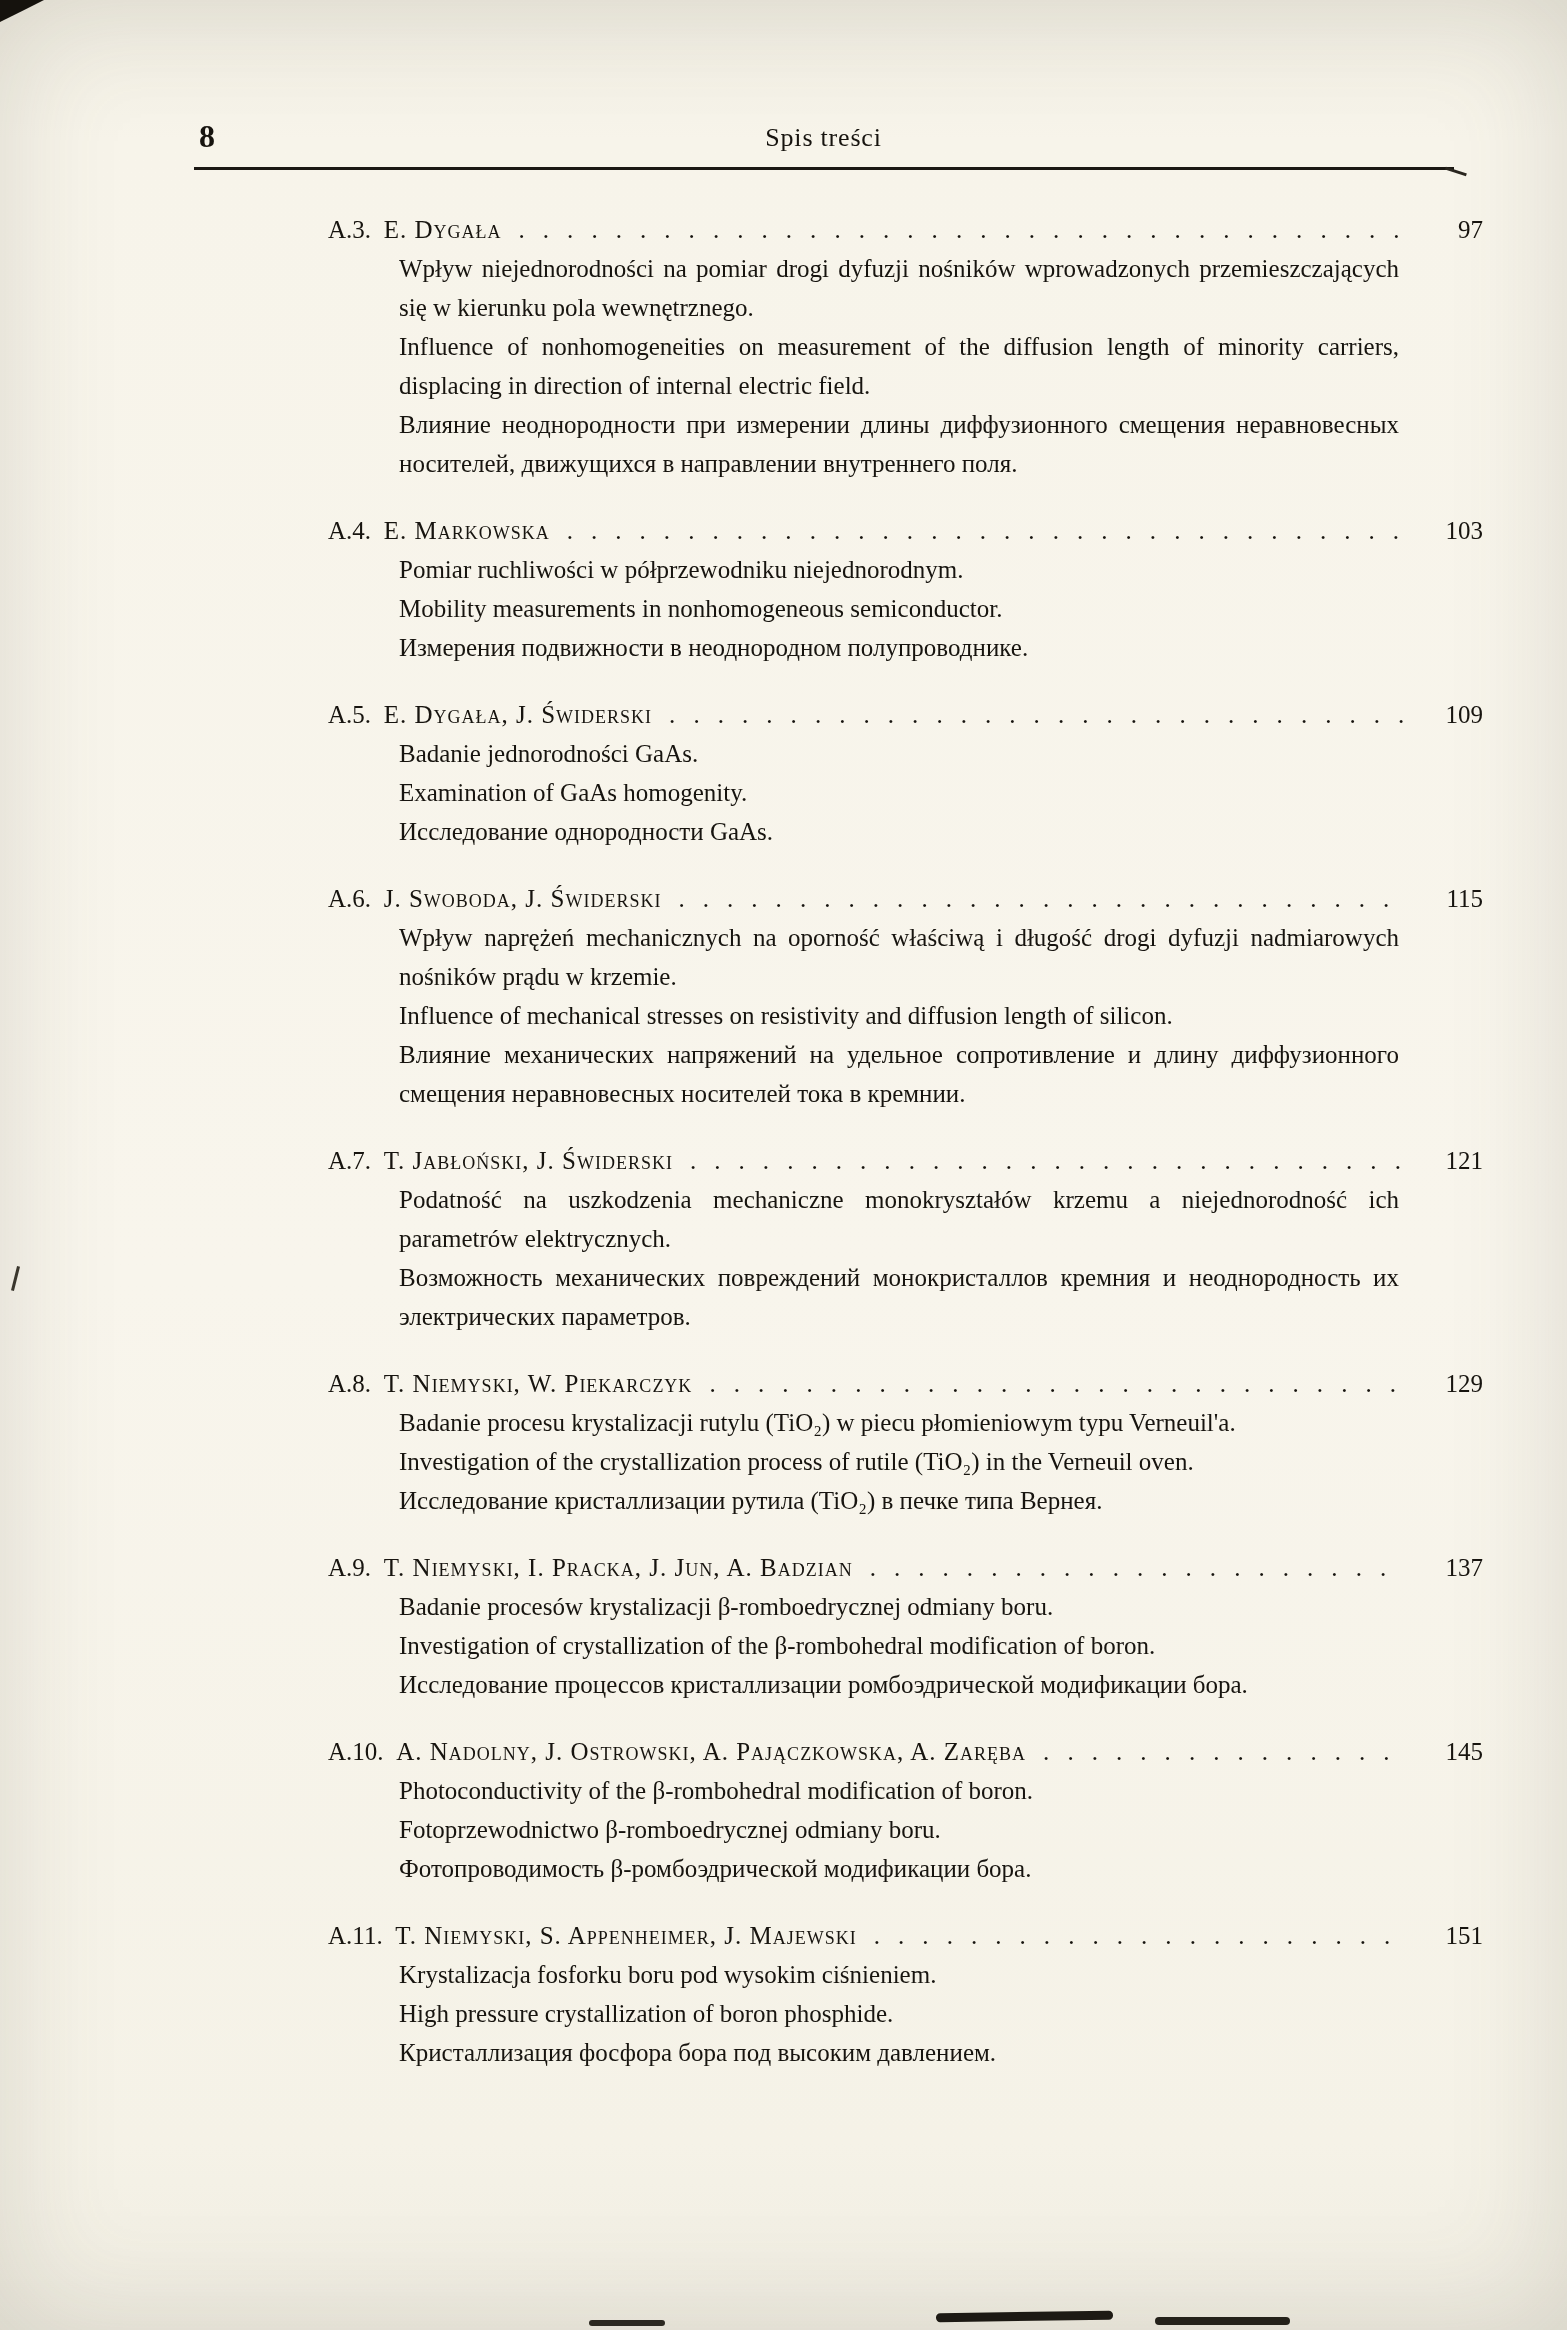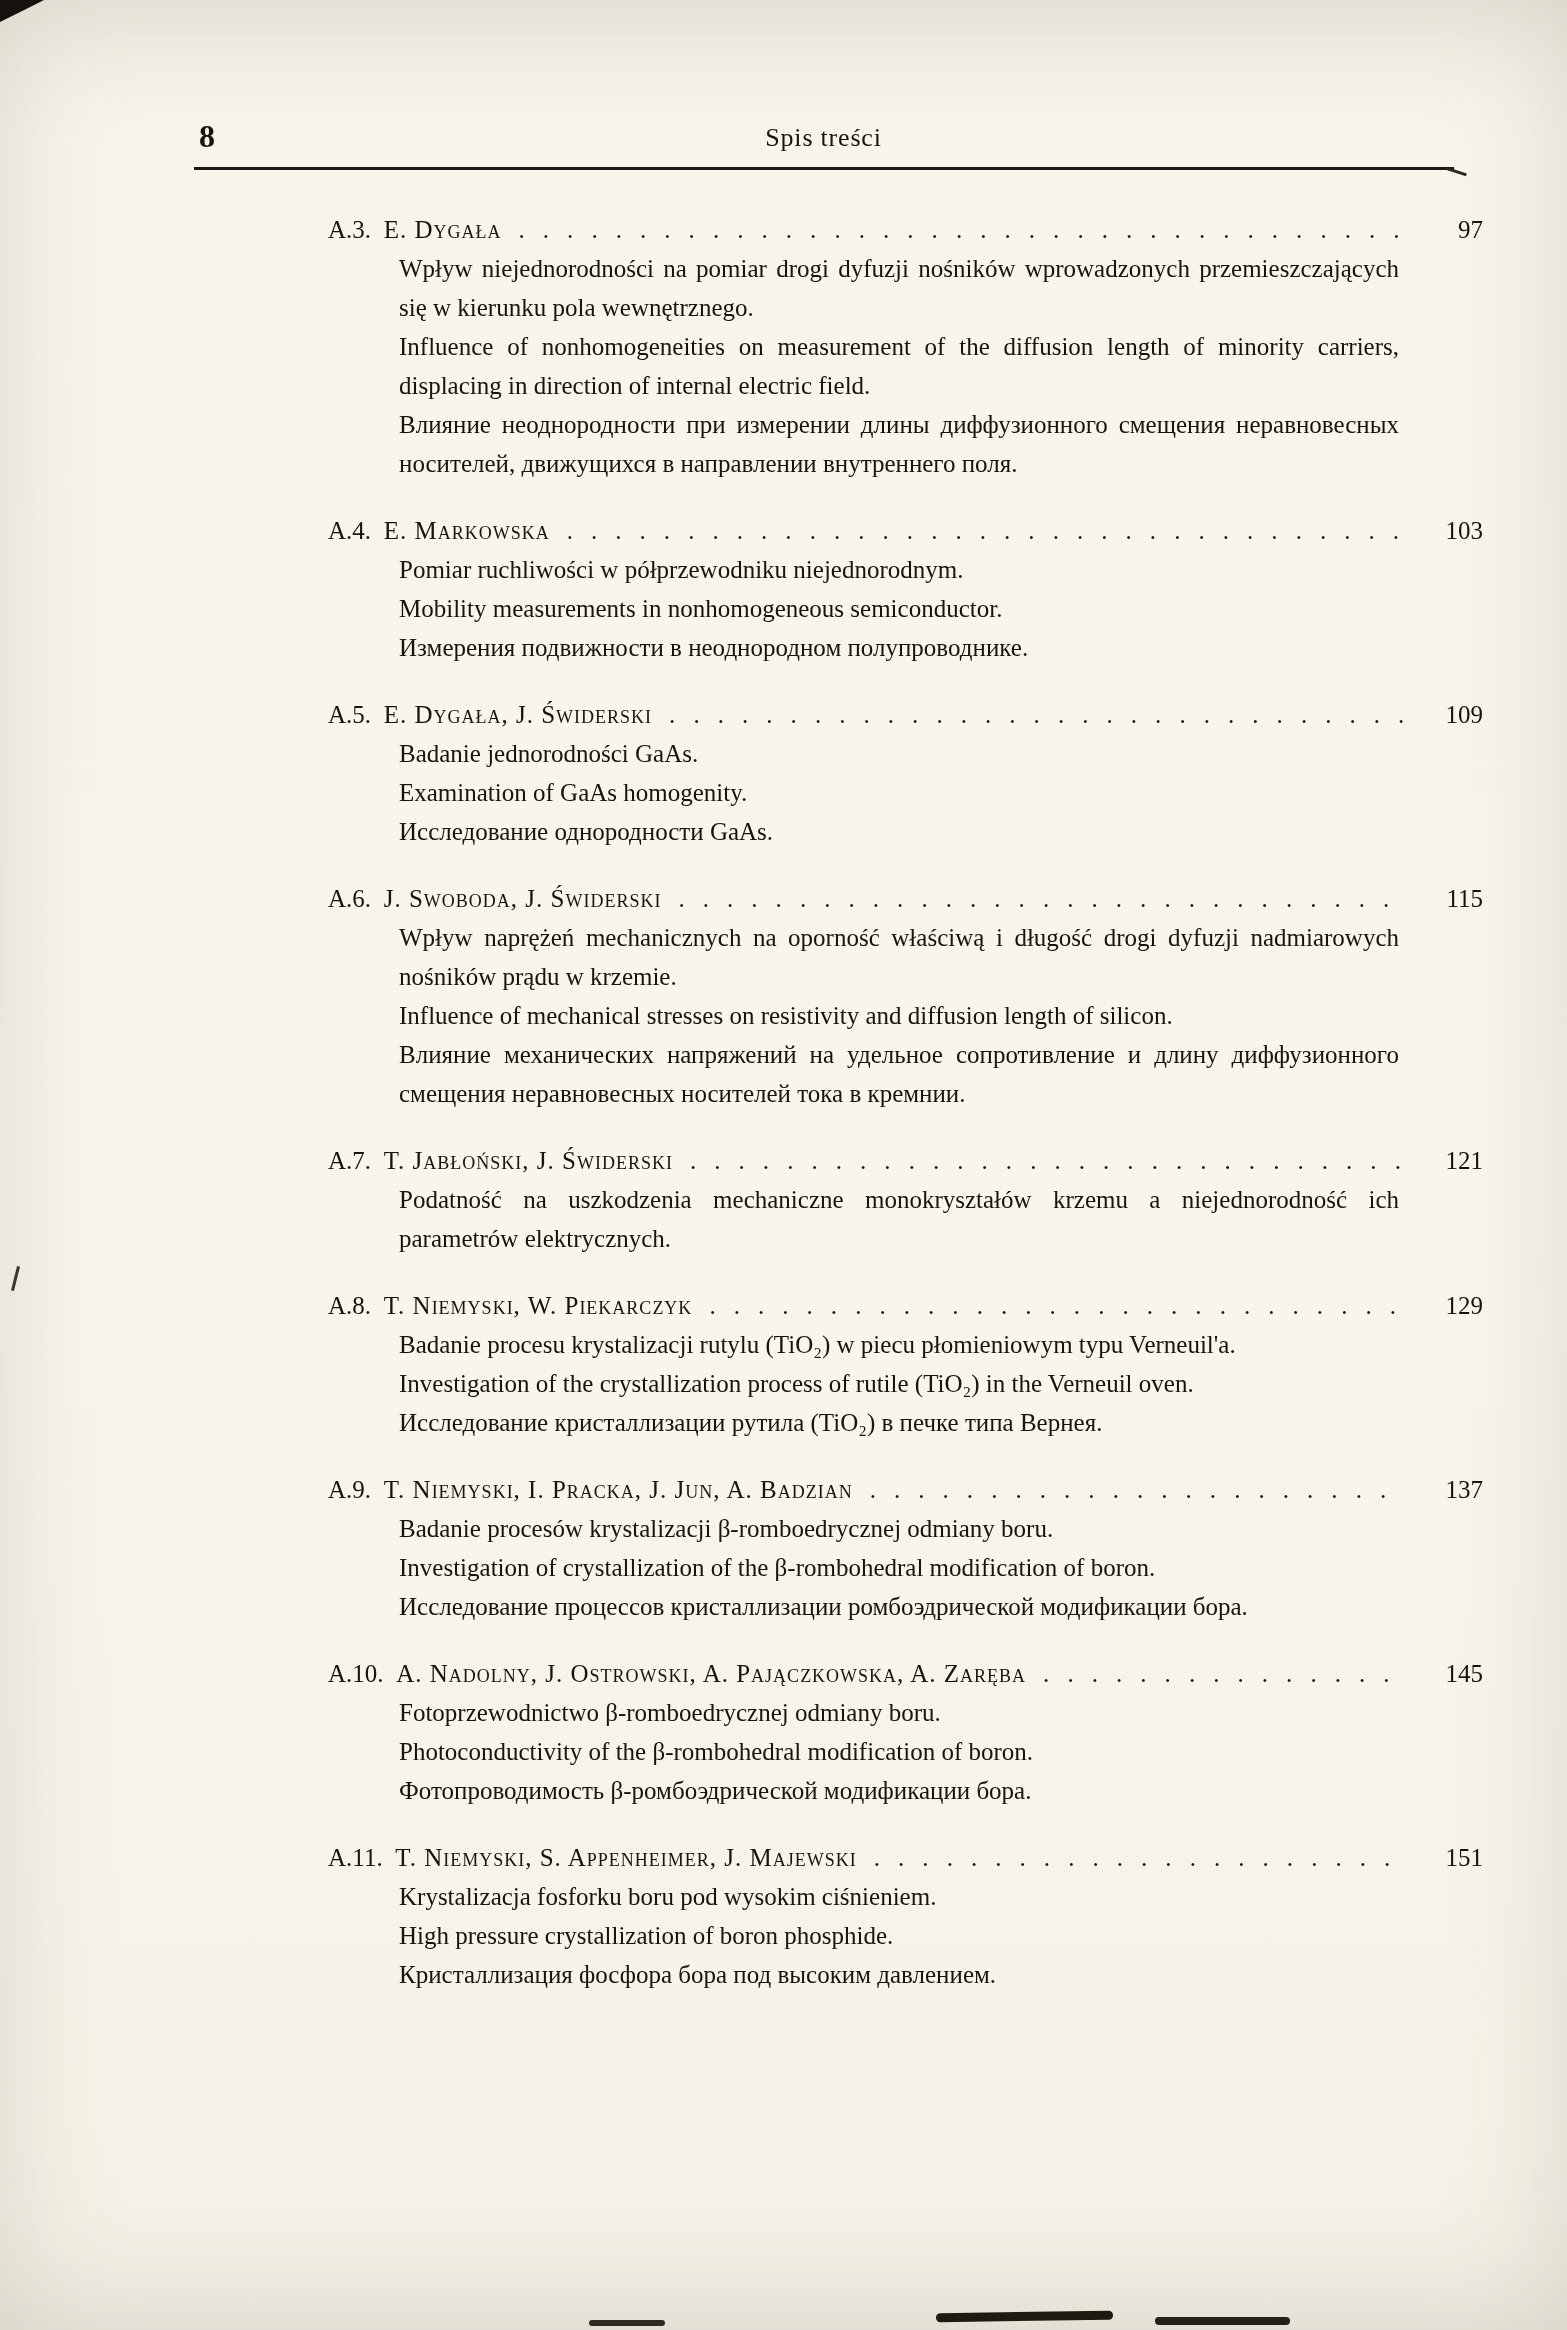--- a/index.html
+++ b/index.html
@@ -192,20 +192,21 @@
     </div>
 
     <div class="entry">
       <div class="entry-head">
         <span class="entry-id">A.7.</span>
         <span class="entry-authors">T. Jabłoński, J. Świderski</span>
         <span class="dots"></span>
         <span class="entry-page">121</span>
       </div>
       <p>Podatność na uszkodzenia mechaniczne monokryształów krzemu a niejednorodność ich parametrów elektrycznych.</p>
+      <p>Возможность механических повреждений монокристаллов кремния и неоднородность их электрических параметров.</p>
     </div>
 
     <div class="entry">
       <div class="entry-head">
         <span class="entry-id">A.8.</span>
         <span class="entry-authors">T. Niemyski, W. Piekarczyk</span>
         <span class="dots"></span>
         <span class="entry-page">129</span>
       </div>
       <p>Badanie procesu krystalizacji rutylu (TiO₂) w piecu płomieniowym typu Verneuil'a.</p>
@@ -225,22 +226,22 @@
       <p>Исследование процессов кристаллизации ромбоэдрической модификации бора.</p>
     </div>
 
     <div class="entry">
       <div class="entry-head">
         <span class="entry-id">A.10.</span>
         <span class="entry-authors">A. Nadolny, J. Ostrowski, A. Pajączkowska, A. Zaręba</span>
         <span class="dots"></span>
         <span class="entry-page">145</span>
       </div>
+      <p>Photoconductivity of the β-rombohedral modification of boron.</p>
       <p>Fotoprzewodnictwo β-romboedrycznej odmiany boru.</p>
-      <p>Photoconductivity of the β-rombohedral modification of boron.</p>
       <p>Фотопроводимость β-ромбоэдрической модификации бора.</p>
     </div>
 
     <div class="entry">
       <div class="entry-head">
         <span class="entry-id">A.11.</span>
         <span class="entry-authors">T. Niemyski, S. Appenheimer, J. Majewski</span>
         <span class="dots"></span>
         <span class="entry-page">151</span>
       </div>

